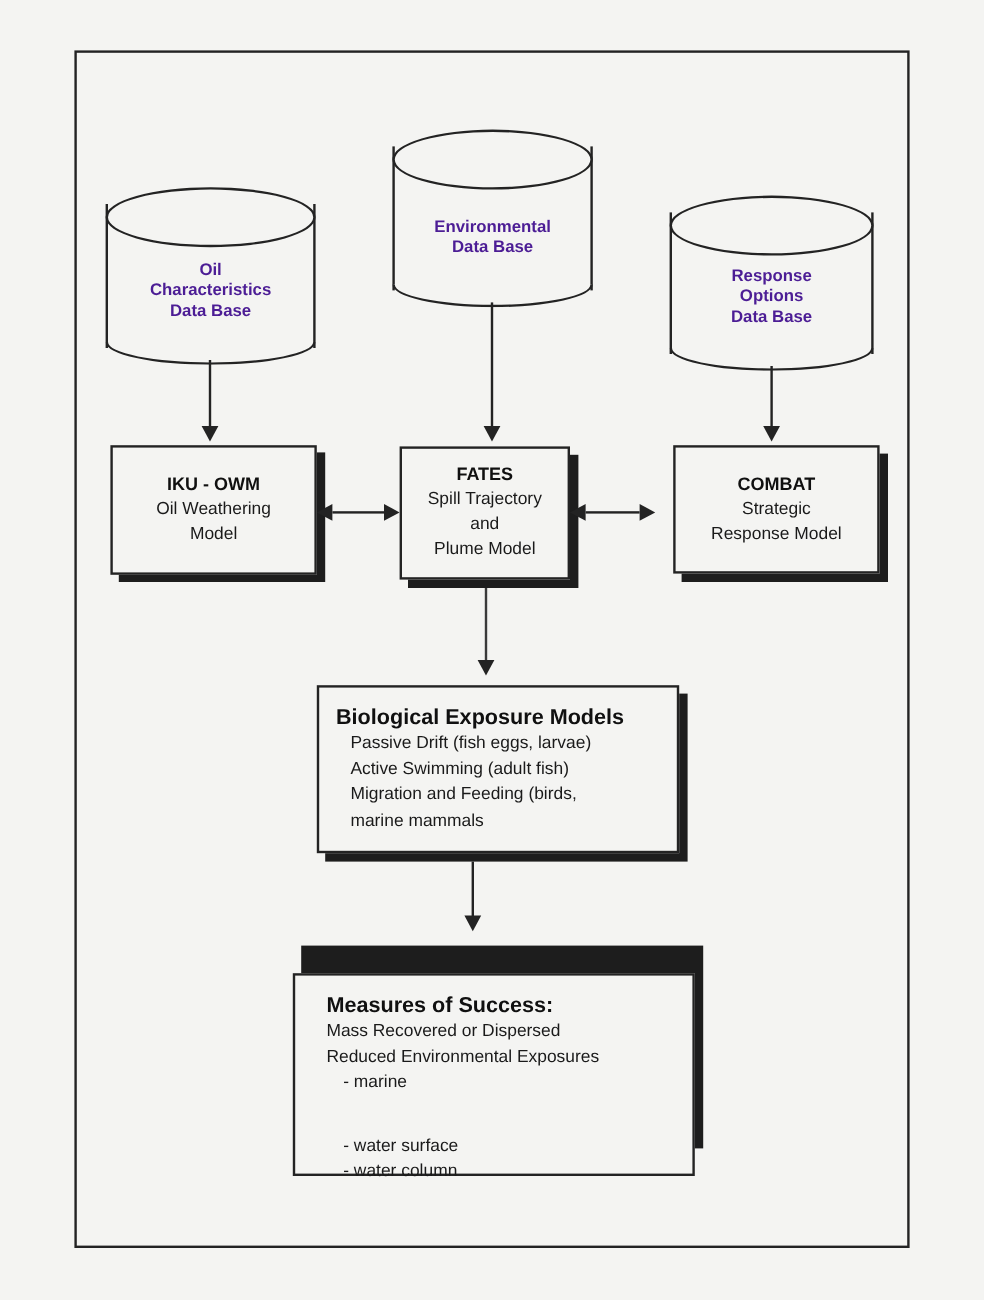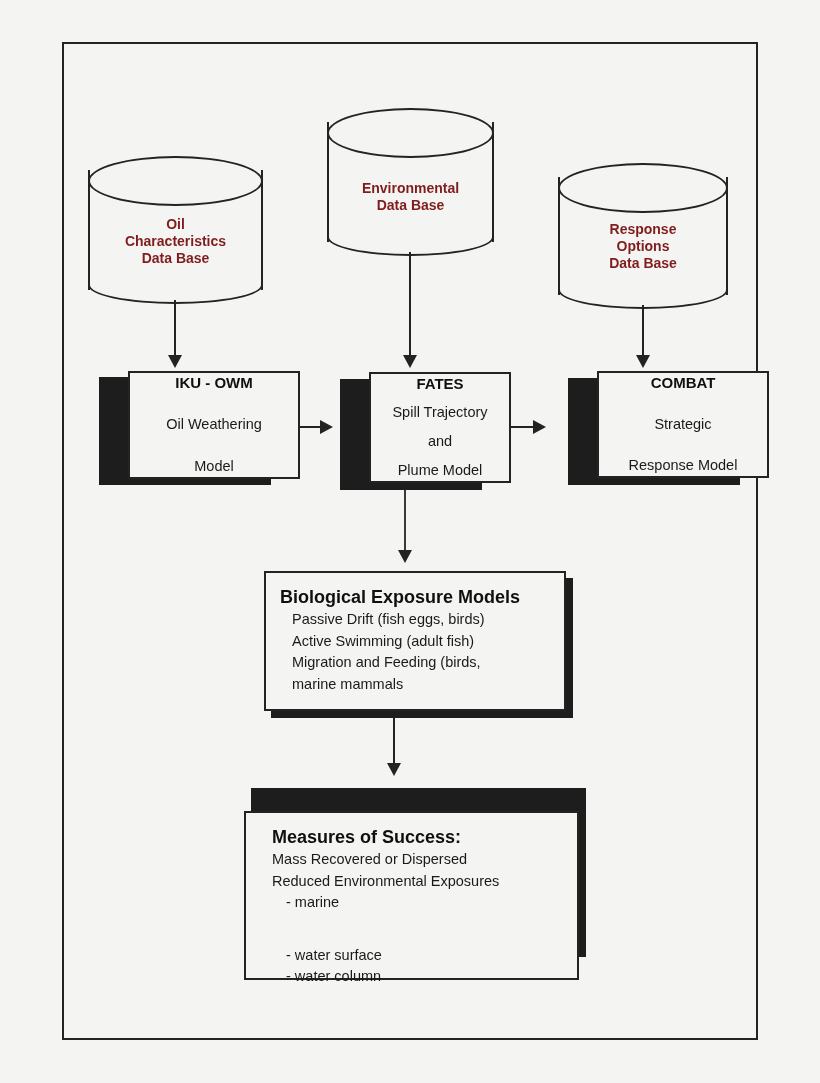--- a/index.html
+++ b/index.html
@@ -66,21 +66,21 @@
     clip-path: inset(50% 0 0 0);
   }
   .cyl .label {
     position: absolute;
     left: 0;
     width: 100%;
     text-align: center;
     font-weight: bold;
     font-size: 14px;
     line-height: 17px;
-    color: #7f1d1d;
+    color: #4c1d95;
     z-index: 4;
   }
 
   
   .pbox {
     position: absolute;
     box-sizing: border-box;
     background: #f4f4f2;
     border: 2px solid #232323;
     z-index: 3;
@@ -95,24 +95,23 @@
     color: #101010;
   }
   .pbox .sub {
     color: #1a1a1a;
   }
 
   
   .model {
     display: flex;
     flex-direction: column;
-    justify-content: space-between;
+    justify-content: center;
     align-items: center;
     text-align: center;
-    margin-left: 36px;
   }
   .model .title { font-size: 15px; line-height: 20px; }
   .model .sub { font-size: 14.5px; line-height: 21px; }
 
   
   .textbox {
     padding: 12px 0 0 14px;
     text-align: left;
   }
   .textbox .title { font-size: 18px; line-height: 24px; }
@@ -235,21 +234,21 @@
   <div class="hline" style="left:488px; top:426px; width:45px;"></div>
   <div class="arrow-left" style="left:475px; top:420px;"></div>
   <div class="arrow-right" style="left:533px; top:420px;"></div>
 
   <div class="vline thin" style="left:404px; top:490px; height:63px;"></div>
   <div class="arrow-down" style="left:398px; top:550px;"></div>
 
   <div class="pshadow" style="left:271px; top:578px; width:302px; height:140px;"></div>
   <div class="pbox textbox" style="left:264px; top:571px; width:302px; height:140px;">
     <div class="title">Biological Exposure Models</div>
-    <div class="sub">Passive Drift (fish eggs, birds)</div>
+    <div class="sub">Passive Drift (fish eggs, larvae)</div>
     <div class="sub">Active Swimming (adult fish)</div>
     <div class="sub">Migration and Feeding (birds,</div>
     <div class="sub">marine mammals</div>
   </div>
 
   <div class="vline" style="left:393px; top:718px; height:48px;"></div>
   <div class="arrow-down" style="left:387px; top:763px;"></div>
 
   <div class="pshadow" style="left:251px; top:788px; width:335px; height:169px;"></div>
   <div class="pbox textbox" style="left:244px; top:811px; width:335px; height:169px;">

